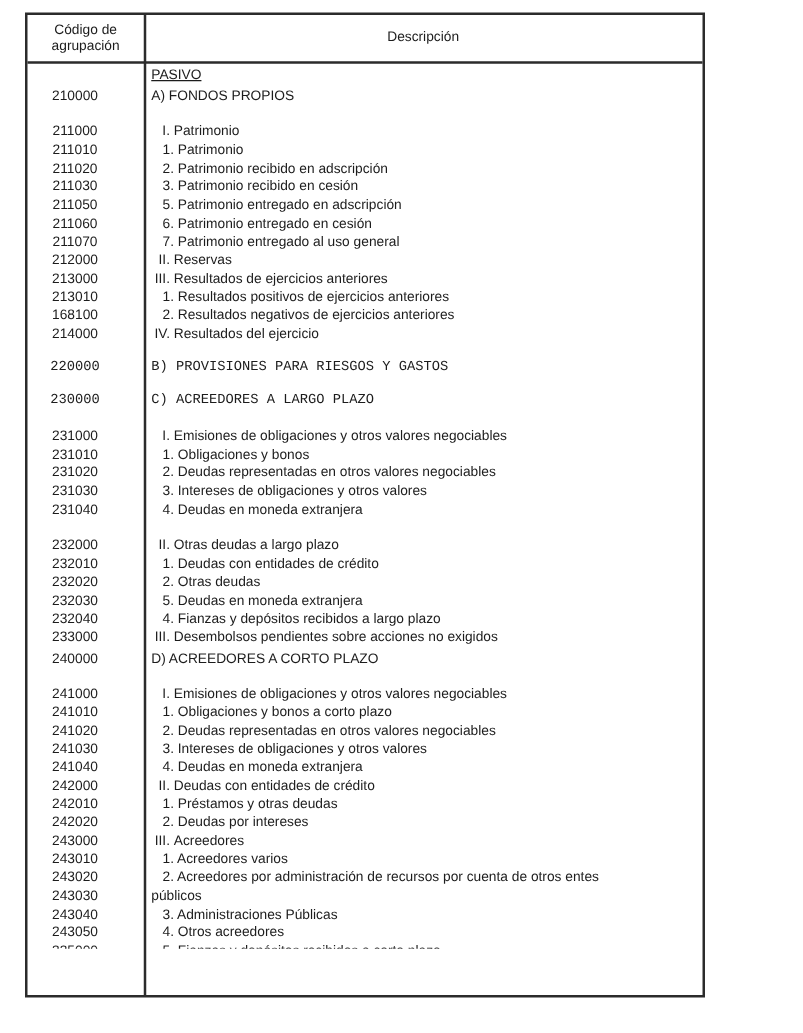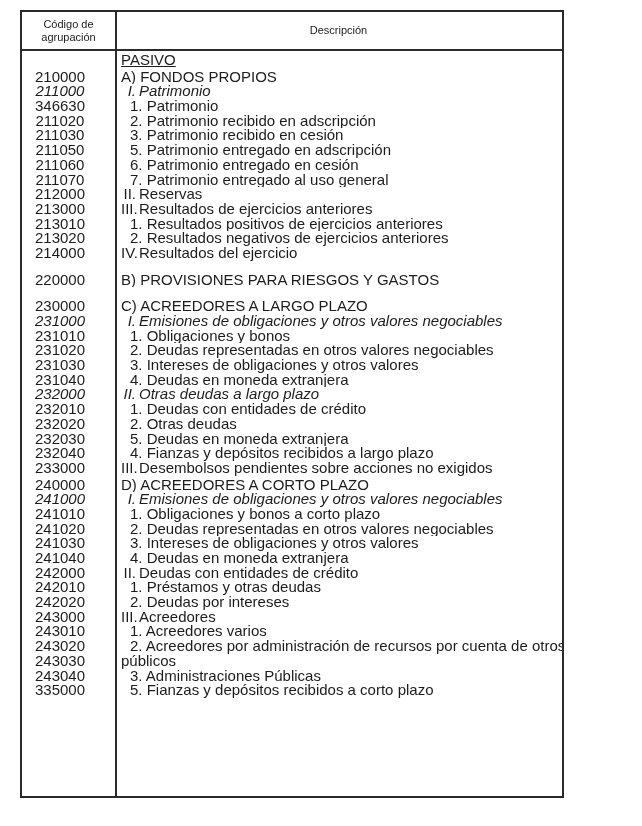--- a/index.html
+++ b/index.html
@@ -58,25 +58,25 @@
   .th-desc { flex: 1; }
   .tbody {
     padding-top: 2px;
     height: 706px;
     overflow: hidden;
   }
   .row {
     display: flex;
     height: 14.7px;
     line-height: 14.7px;
-    font-size: 15px;
+    font-size: 11px;
   }
   .gap-xs { margin-top: 2px; justify-content: space-between; }
-  .gap-s  { margin-top: 0; font-style: italic; }
-  .gap-l  { margin-top: 12px; }
+  .gap-s  { margin-top: 14px; }
+  .gap-l  { margin-top: 12px; font-family: Liberation Mono, monospace; }
   .cell-code {
     width: 93px;
     box-sizing: border-box;
     text-align: center;
     padding-right: 17px;
     flex: none;
     white-space: nowrap;
   }
   .cell-desc {
     flex: 1;
@@ -111,21 +111,21 @@
   </div>
         <div class="row gap-xs">
     <div class="cell-code">210000</div>
     <div class="cell-desc ind-0">A) FONDOS PROPIOS</div>
   </div>
         <div class="row gap-s">
     <div class="cell-code">211000</div>
     <div class="cell-desc ind-1"><span class="rn">I.</span>Patrimonio</div>
   </div>
         <div class="row">
-    <div class="cell-code">346630</div>
+    <div class="cell-code">211010</div>
     <div class="cell-desc ind-2">1. Patrimonio</div>
   </div>
         <div class="row">
     <div class="cell-code">211020</div>
     <div class="cell-desc ind-2">2. Patrimonio recibido en adscripción</div>
   </div>
         <div class="row">
     <div class="cell-code">211030</div>
     <div class="cell-desc ind-2">3. Patrimonio recibido en cesión</div>
   </div>
@@ -147,21 +147,21 @@
   </div>
         <div class="row">
     <div class="cell-code">213000</div>
     <div class="cell-desc ind-1"><span class="rn">III.</span>Resultados de ejercicios anteriores</div>
   </div>
         <div class="row">
     <div class="cell-code">213010</div>
     <div class="cell-desc ind-2">1. Resultados positivos de ejercicios anteriores</div>
   </div>
         <div class="row">
-    <div class="cell-code">213020</div>
+    <div class="cell-code">168100</div>
     <div class="cell-desc ind-2">2. Resultados negativos de ejercicios anteriores</div>
   </div>
         <div class="row">
     <div class="cell-code">214000</div>
     <div class="cell-desc ind-1"><span class="rn">IV.</span>Resultados del ejercicio</div>
   </div>
         <div class="row gap-l">
     <div class="cell-code">220000</div>
     <div class="cell-desc ind-0">B) PROVISIONES PARA RIESGOS Y GASTOS</div>
   </div>
@@ -263,20 +263,24 @@
   </div>
         <div class="row">
     <div class="cell-code">243030</div>
     <div class="cell-desc ind-0">públicos</div>
   </div>
         <div class="row">
     <div class="cell-code">243040</div>
     <div class="cell-desc ind-2">3. Administraciones Públicas</div>
   </div>
         <div class="row">
+    <div class="cell-code">243050</div>
+    <div class="cell-desc ind-2">4. Otros acreedores</div>
+  </div>
+        <div class="row">
     <div class="cell-code">335000</div>
     <div class="cell-desc ind-2">5. Fianzas y depósitos recibidos a corto plazo</div>
   </div>
         <div class="row">
     <div class="cell-code"></div>
   </div>
       </div>
   </div>
 </div>
 

